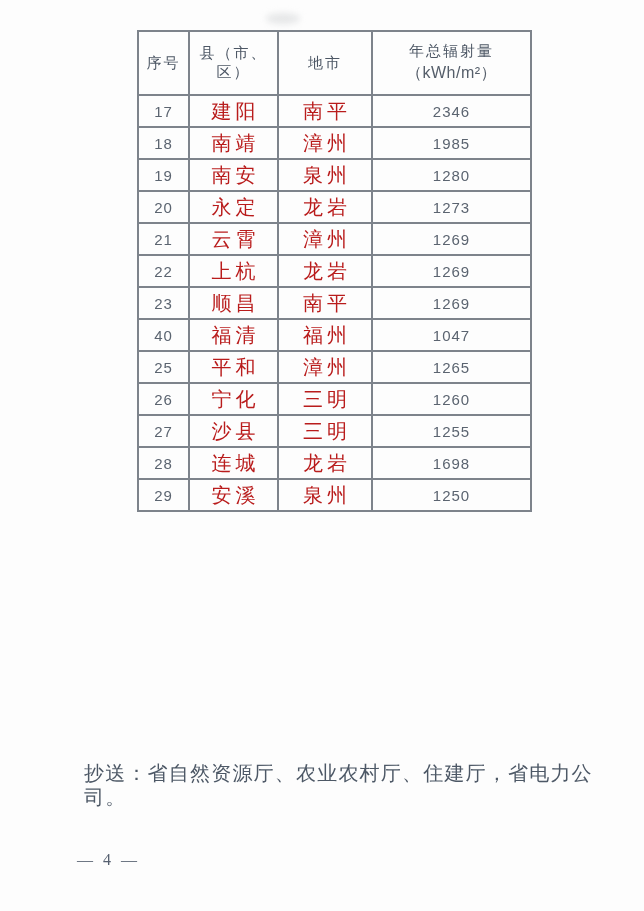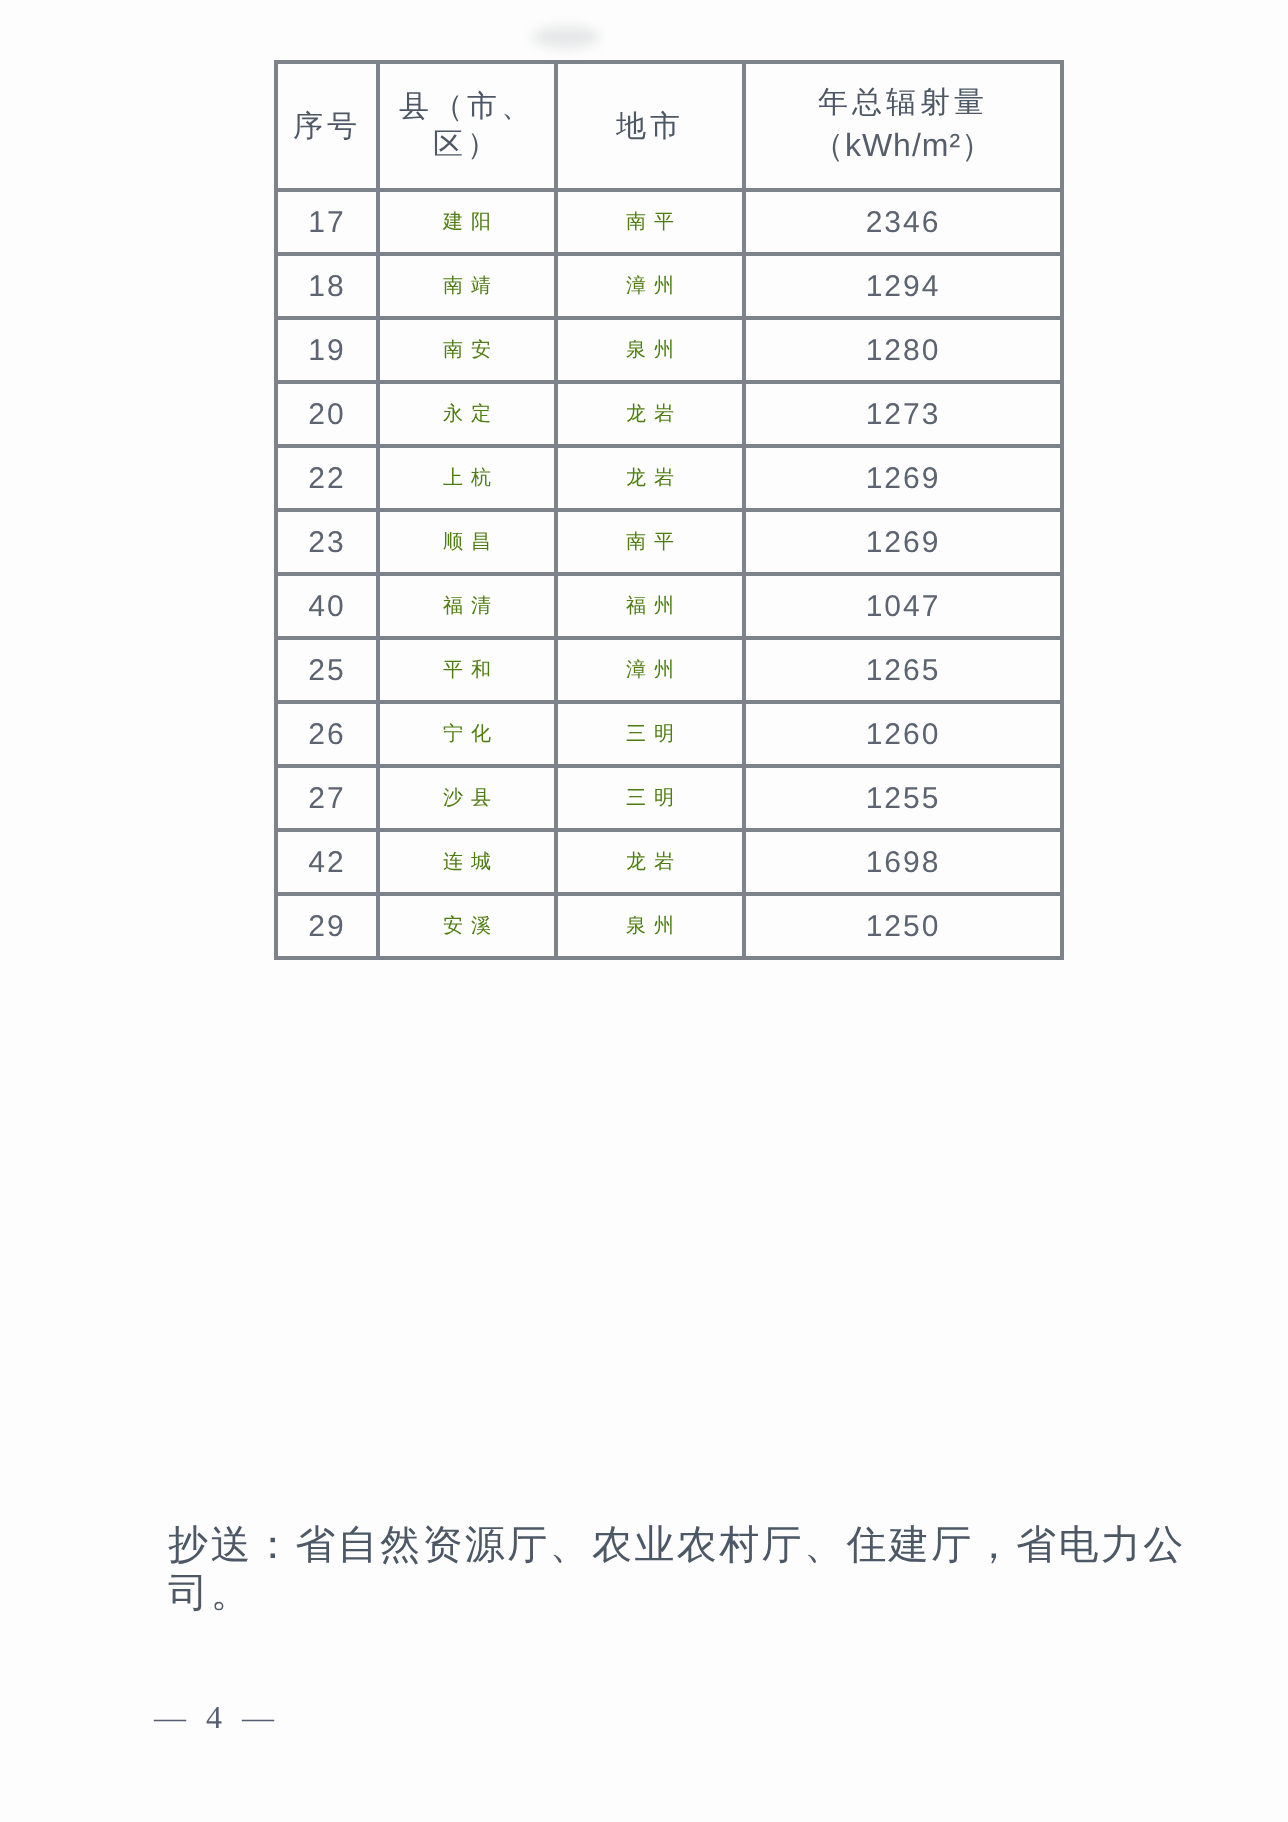--- a/index.html
+++ b/index.html
@@ -54,24 +54,24 @@
     color: #4d5765;
   }
   th.hdr .unit-line {
     font-size: 16px;
     letter-spacing: 0.5px;
     margin-top: 2px;
     font-family: "Liberation Sans", "DejaVu Sans", sans-serif;
     color: #555e6a;
   }
   td.cn {
-    font-size: 10px;
+    font-size: 20px;
     letter-spacing: 4px;
     text-indent: 4px; 
-    color: #4d7c0f;
+    color: #b91c1c;
   }
   td.num {
     font-family: "Liberation Sans", "DejaVu Sans", sans-serif;
     font-size: 15px;
     letter-spacing: 1px;
     color: #5b6470;
   }
   .cc-note {
     position: absolute;
     left: 84px;
@@ -121,35 +121,41 @@
       <tr>
         <td class="num">17</td>
         <td class="cn">建阳</td>
         <td class="cn">南平</td>
         <td class="num">2346</td>
       </tr>
       <tr>
         <td class="num">18</td>
         <td class="cn">南靖</td>
         <td class="cn">漳州</td>
-        <td class="num">1294</td>
+        <td class="num">1985</td>
       </tr>
       <tr>
         <td class="num">19</td>
         <td class="cn">南安</td>
         <td class="cn">泉州</td>
         <td class="num">1280</td>
       </tr>
       <tr>
         <td class="num">20</td>
         <td class="cn">永定</td>
         <td class="cn">龙岩</td>
         <td class="num">1273</td>
       </tr>
       <tr>
+        <td class="num">21</td>
+        <td class="cn">云霄</td>
+        <td class="cn">漳州</td>
+        <td class="num">1269</td>
+      </tr>
+      <tr>
         <td class="num">22</td>
         <td class="cn">上杭</td>
         <td class="cn">龙岩</td>
         <td class="num">1269</td>
       </tr>
       <tr>
         <td class="num">23</td>
         <td class="cn">顺昌</td>
         <td class="cn">南平</td>
         <td class="num">1269</td>
@@ -172,21 +178,21 @@
         <td class="cn">三明</td>
         <td class="num">1260</td>
       </tr>
       <tr>
         <td class="num">27</td>
         <td class="cn">沙县</td>
         <td class="cn">三明</td>
         <td class="num">1255</td>
       </tr>
       <tr>
-        <td class="num">42</td>
+        <td class="num">28</td>
         <td class="cn">连城</td>
         <td class="cn">龙岩</td>
         <td class="num">1698</td>
       </tr>
       <tr>
         <td class="num">29</td>
         <td class="cn">安溪</td>
         <td class="cn">泉州</td>
         <td class="num">1250</td>
       </tr>

